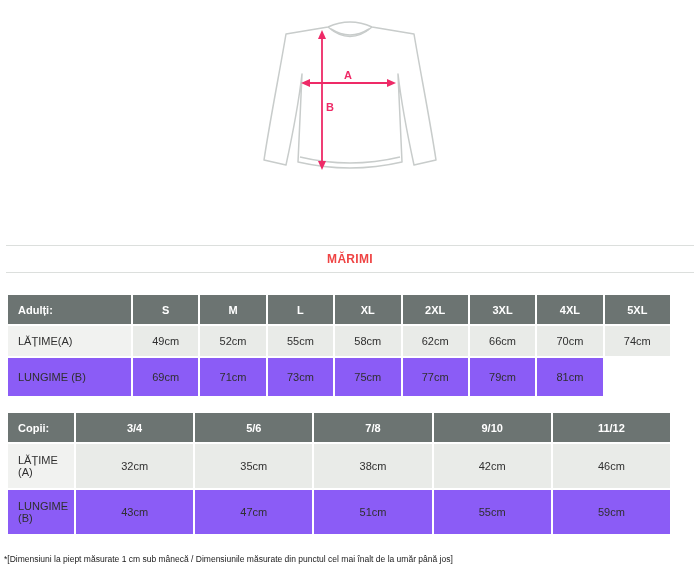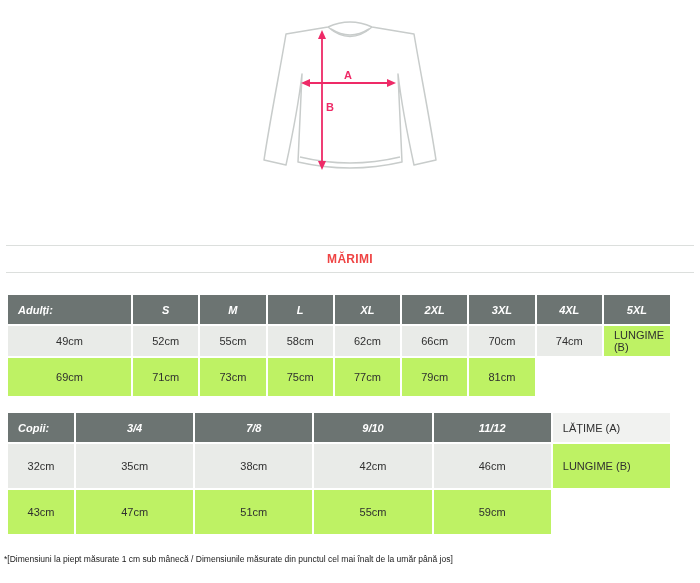--- a/index.html
+++ b/index.html
@@ -56,24 +56,23 @@
     display:flex;
     align-items:center;
     justify-content:center;
     font-size:11px;
     text-align:center;
   }
   .cell.h {
     background:#6c7472;
     color:#fff;
     font-weight:bold;
-    font-style:italic;
   }
   .cell.stripe { background:#e9ebe8;text-align:right; }
-  .cell.plain  { background:#bef264; }
+  .cell.plain  { background:#8b5cf6; }
   .cell.label {
     justify-content:flex-start;
     text-align:left;
     padding-left:10px;
     padding-right:6px;
   }
   .cell.stripe.label { background:#f1f2f0; }
   
   .footnote {
     margin:20px 0 0 4px;
@@ -127,20 +126,21 @@
   <div class="size-table adults">
       <div class="cell h label">Adulți:</div>
       <div class="cell h">S</div>
       <div class="cell h">M</div>
       <div class="cell h">L</div>
       <div class="cell h">XL</div>
       <div class="cell h">2XL</div>
       <div class="cell h">3XL</div>
       <div class="cell h">4XL</div>
       <div class="cell h">5XL</div>
+      <div class="cell stripe label">LĂȚIME(A)</div>
       <div class="cell stripe">49cm</div>
       <div class="cell stripe">52cm</div>
       <div class="cell stripe">55cm</div>
       <div class="cell stripe">58cm</div>
       <div class="cell stripe">62cm</div>
       <div class="cell stripe">66cm</div>
       <div class="cell stripe">70cm</div>
       <div class="cell stripe">74cm</div>
       <div class="cell plain label">LUNGIME (B)</div>
       <div class="cell plain">69cm</div>
@@ -148,20 +148,21 @@
       <div class="cell plain">73cm</div>
       <div class="cell plain">75cm</div>
       <div class="cell plain">77cm</div>
       <div class="cell plain">79cm</div>
       <div class="cell plain">81cm</div>
     </div>
 
   <div class="size-table children">
       <div class="cell h label">Copii:</div>
       <div class="cell h">3/4</div>
+      <div class="cell h">5/6</div>
       <div class="cell h">7/8</div>
       <div class="cell h">9/10</div>
       <div class="cell h">11/12</div>
       <div class="cell stripe label">LĂȚIME (A)</div>
       <div class="cell stripe">32cm</div>
       <div class="cell stripe">35cm</div>
       <div class="cell stripe">38cm</div>
       <div class="cell stripe">42cm</div>
       <div class="cell stripe">46cm</div>
       <div class="cell plain label">LUNGIME (B)</div>

